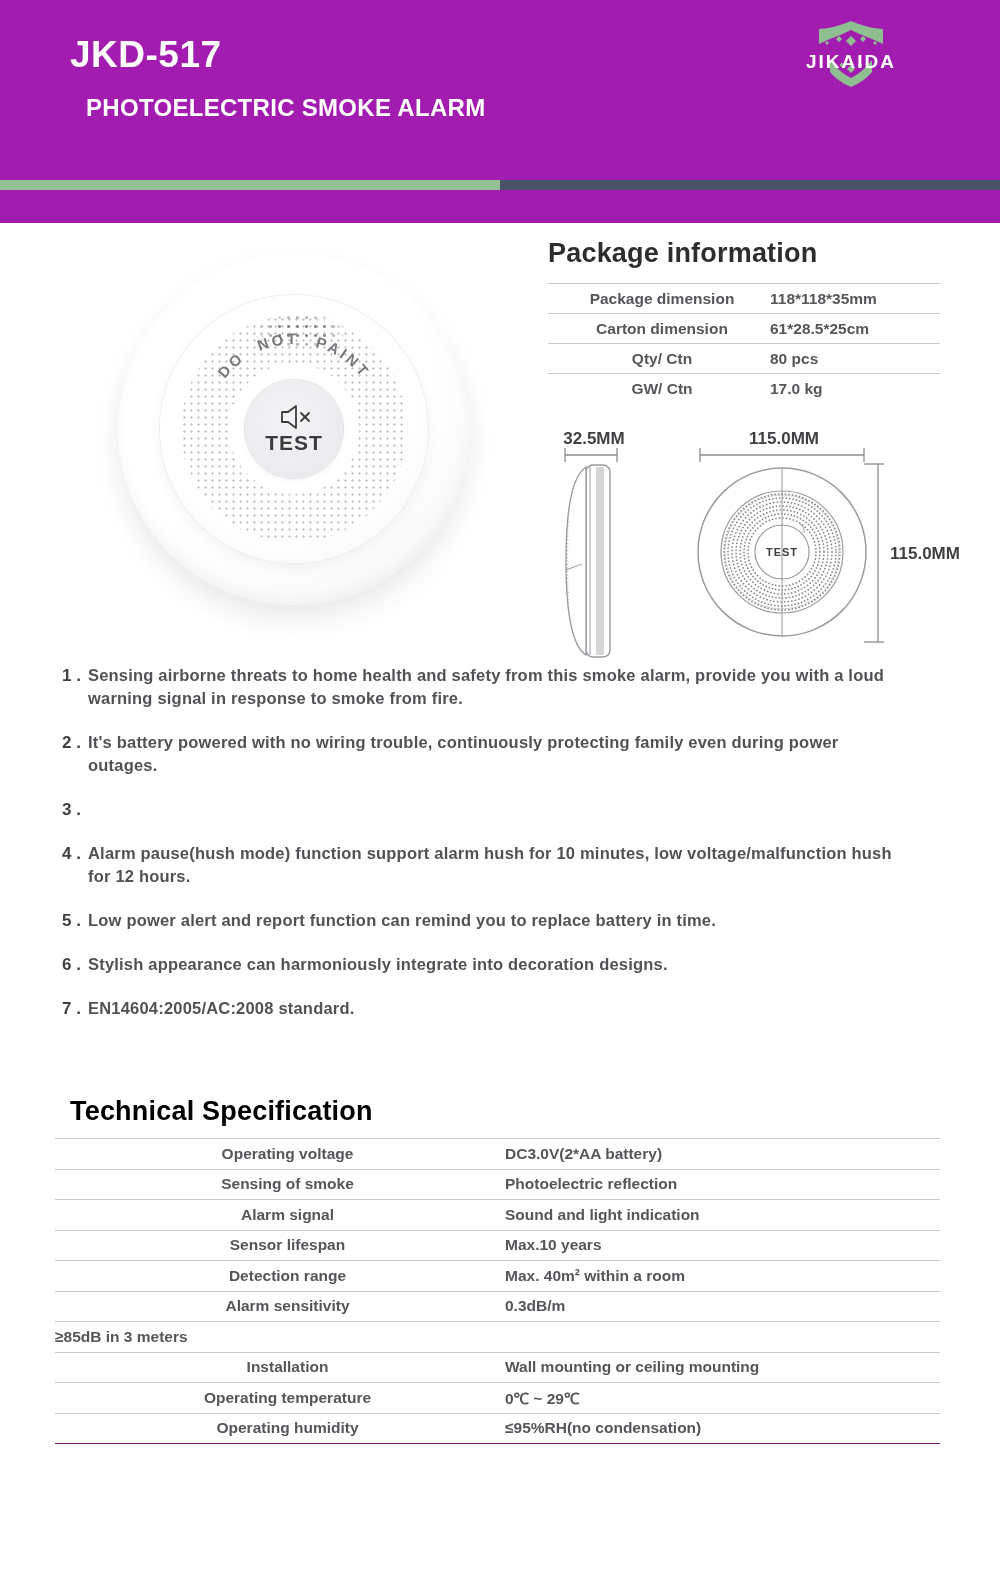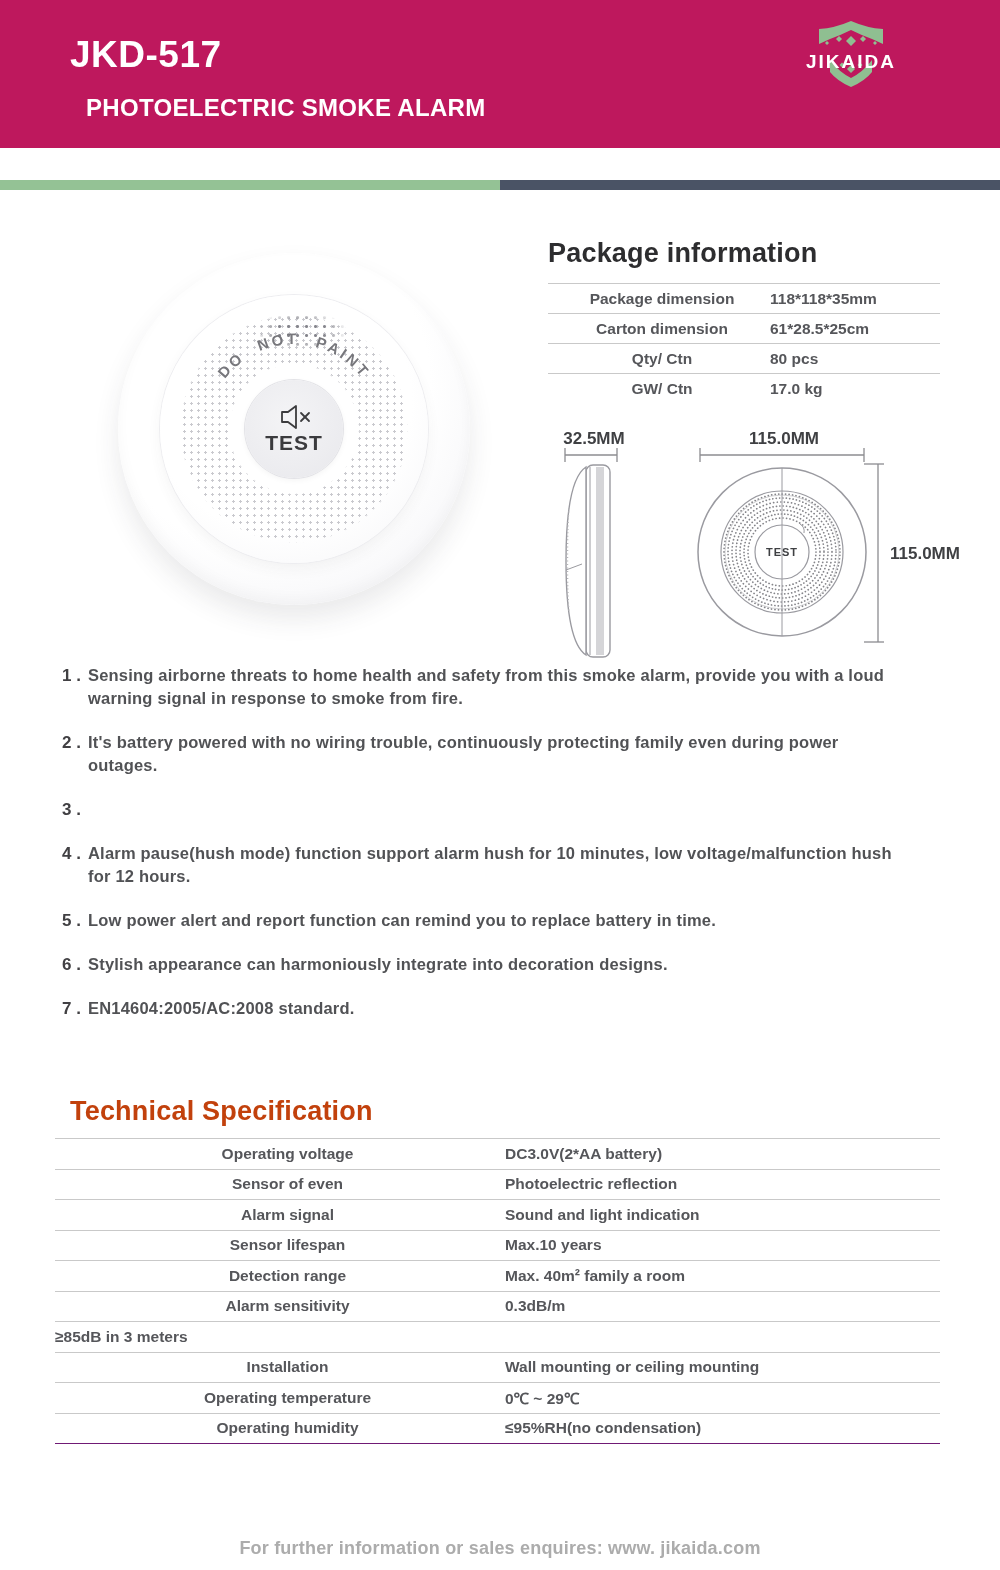--- a/index.html
+++ b/index.html
@@ -1,20 +1,20 @@
 <!DOCTYPE html>
 <html><head>
 <meta charset="utf-8">
 <style>
   html,body{margin:0;padding:0;background:#ffffff;}
   .page{position:relative;width:1000px;height:1570px;margin:0 auto;background:#ffffff;
         font-family:"Liberation Sans",sans-serif;overflow:hidden;}
 
   
-  .header{position:absolute;left:0;top:0;width:1000px;height:148px;background:#be185d;}
+  .header{position:absolute;left:0;top:0;width:1000px;height:223px;background:#a21caf;}
   .model{position:absolute;left:70px;top:34px;font-size:37px;font-weight:bold;color:#ffffff;letter-spacing:.5px;}
   .subtitle{position:absolute;left:70px;top:94px;font-size:24px;font-weight:bold;color:#ffffff;letter-spacing:.3px;margin-left:16px;}
   .logo{position:absolute;left:778px;top:20px;width:106px;height:82px;margin-left:20px;}
   .logo svg{position:absolute;left:17px;top:0;}
   .brand{position:absolute;left:0;top:31px;width:106px;text-align:center;font-size:19px;font-weight:bold;
          color:#ffffff;letter-spacing:2px;}
   .accent-bar{position:absolute;left:0;top:180px;width:1000px;height:10px;background:#4a5365;}
   .accent-bar .green{position:absolute;left:0;top:0;width:500px;height:10px;background:#94c295;}
 
   
@@ -53,21 +53,21 @@
   .dim-svg{position:absolute;}
   .dim-svg text{fill:#3f4043;font-family:"Liberation Sans",sans-serif;font-weight:bold;}
 
   
   .features{position:absolute;left:62px;top:664px;width:860px;}
   .feat{display:flex;margin-bottom:21px;}
   .fnum{flex:none;width:26px;font-size:17px;font-weight:bold;color:#414043;line-height:23px;}
   .ftext{max-width:805px;font-size:16.5px;font-weight:bold;color:#515255;line-height:23px;letter-spacing:.2px;}
 
   
-  .tech-title{position:absolute;left:70px;top:1096px;font-size:27px;font-weight:bold;color:#c2410c;letter-spacing:.2px;}
+  .tech-title{position:absolute;left:70px;top:1096px;font-size:27px;font-weight:bold;color:#000000;letter-spacing:.2px;}
   .tech-table{position:absolute;left:55px;top:1138px;width:885px;}
   .tech-table .trow{height:29.5px;}
   .tech-table .trow.last{border-bottom:1px solid #701a75;}
   .tech-table .tlabel{flex:none;width:435px;padding-left:15px;}
 
   
   .footer{position:absolute;left:0;top:1538px;width:1000px;text-align:center;
           font-size:18px;font-weight:bold;color:#acacac;letter-spacing:.2px;}
 </style>
 </head>
@@ -214,34 +214,34 @@
     </div>
   </div>
 
   <div class="tech-title">Technical Specification</div>
   <div class="tech-table">
     <div class="trow">
       <span class="tlabel">Operating voltage</span>
       <span class="tvalue">DC3.0V(2*AA battery)</span>
     </div>
     <div class="trow">
-      <span class="tlabel">Sensor of even</span>
+      <span class="tlabel">Sensing of smoke</span>
       <span class="tvalue">Photoelectric reflection</span>
     </div>
     <div class="trow">
       <span class="tlabel">Alarm signal</span>
       <span class="tvalue">Sound and light indication</span>
     </div>
     <div class="trow">
       <span class="tlabel">Sensor lifespan</span>
       <span class="tvalue">Max.10 years</span>
     </div>
     <div class="trow">
       <span class="tlabel">Detection range</span>
-      <span class="tvalue">Max. 40m² family a room</span>
+      <span class="tvalue">Max. 40m² within a room</span>
     </div>
     <div class="trow">
       <span class="tlabel">Alarm sensitivity</span>
       <span class="tvalue">0.3dB/m</span>
     </div>
     <div class="trow">
       <span class="tvalue">≥85dB in 3 meters</span>
     </div>
     <div class="trow">
       <span class="tlabel">Installation</span>
@@ -250,15 +250,14 @@
     <div class="trow">
       <span class="tlabel">Operating temperature</span>
       <span class="tvalue">0℃ ~ 29℃</span>
     </div>
     <div class="trow last">
       <span class="tlabel">Operating humidity</span>
       <span class="tvalue">≤95%RH(no condensation)</span>
     </div>
   </div>
 
-  <div class="footer">For further information or sales enquires: www. jikaida.com</div>
 
 </div>
 
 </body></html>

